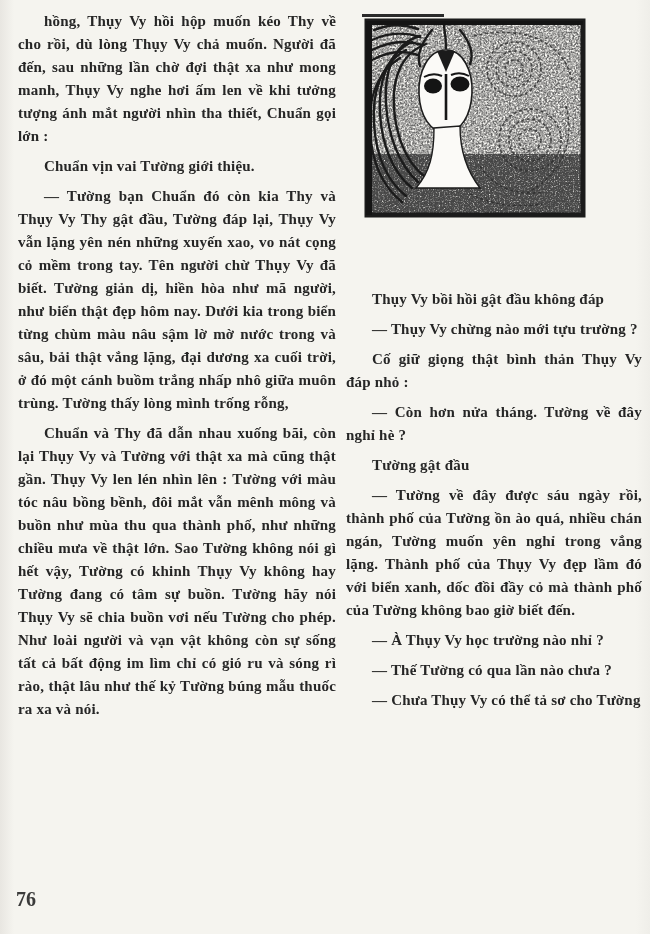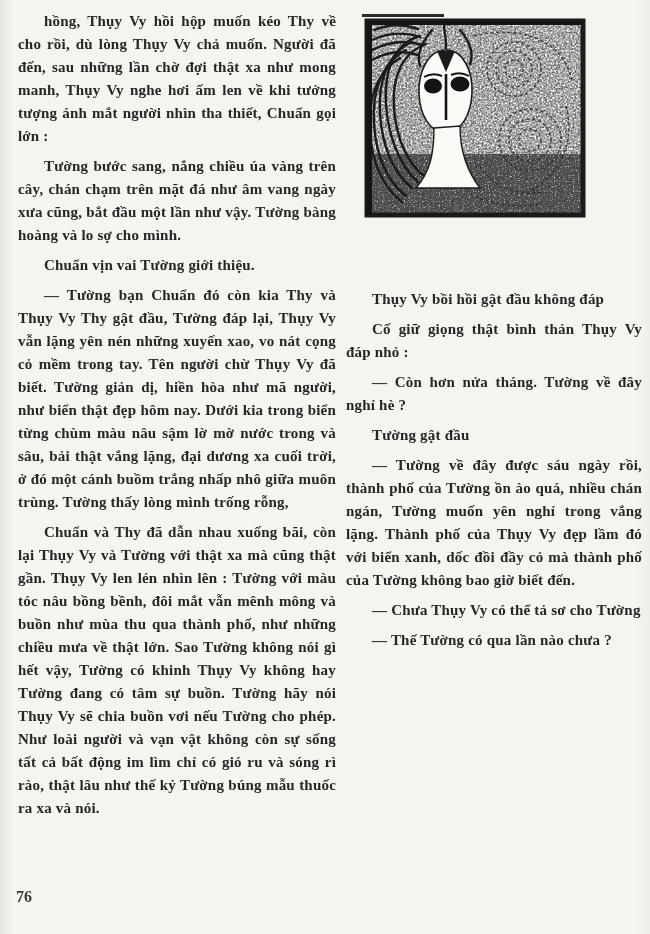--- a/index.html
+++ b/index.html
@@ -27,31 +27,30 @@
     text-align: justify;
   }
   .col-left  { left: 18px;  top: 10px;  width: 318px; }
   .col-right { left: 346px; top: 288px; width: 296px; }
   .illustration {
     position: absolute; left: 362px; top: 14px;
     width: 226px; height: 208px; margin: 0;
   }
   .page-number {
     position: absolute; left: 16px; top: 888px;
-    font-size: 16px; font-weight: bold; color: #3a3a3a;
+    font-size: 20px; font-weight: bold; color: #3a3a3a;
   }
 </style>
 </head>
 <body>
 
 <div class="page">
 
   <div class="col col-left">
     <p>hồng, Thụy Vy hồi hộp muốn kéo Thy về cho rồi, dù lòng Thụy Vy chả muốn. Người đã đến, sau những lần chờ đợi thật xa như mong manh, Thụy Vy nghe hơi ấm len về khi tưởng tượng ánh mắt người nhìn tha thiết, Chuẩn gọi lớn :</p>
-    <p>Tường bước sang, nắng chiều úa vàng trên cây, chán chạm trên mặt đá như âm vang ngày xưa cũng, bắt đầu một lần như vậy. Tường bàng hoàng và lo sợ cho mình.</p>
     <p>Chuẩn vịn vai Tường giới thiệu.</p>
     <p>— Tường bạn Chuẩn đó còn kia Thy và Thụy Vy Thy gật đầu, Tường đáp lại, Thụy Vy vẫn lặng yên nén những xuyến xao, vo nát cọng cỏ mềm trong tay. Tên người chừ Thụy Vy đã biết. Tường giản dị, hiền hòa như mã người, như biển thật đẹp hôm nay. Dưới kia trong biển từng chùm màu nâu sậm lờ mờ nước trong và sâu, bải thật vắng lặng, đại dương xa cuối trời, ở đó một cánh buồm trắng nhấp nhô giữa muôn trùng. Tường thấy lòng mình trống rỗng,</p>
     <p>Chuẩn và Thy đã dẫn nhau xuống bãi, còn lại Thụy Vy và Tường với thật xa mà cũng thật gần. Thụy Vy len lén nhìn lên : Tường với màu tóc nâu bồng bềnh, đôi mắt vẫn mênh mông và buồn như mùa thu qua thành phố, như những chiều mưa về thật lớn. Sao Tường không nói gì hết vậy, Tường có khinh Thụy Vy không hay Tường đang có tâm sự buồn. Tường hãy nói Thụy Vy sẽ chia buồn vơi nếu Tường cho phép. Như loài người và vạn vật không còn sự sống tất cả bất động im lìm chỉ có gió ru và sóng rì rào, thật lâu như thế kỷ Tường búng mẫu thuốc ra xa và nói.</p>
   </div>
 
   <figure class="illustration">
     <svg width="226" height="208" viewBox="0 0 226 208" xmlns="http://www.w3.org/2000/svg">
       <defs>
         <filter id="speckle" x="0%" y="0%" width="100%" height="100%">
           <feTurbulence type="fractalNoise" baseFrequency="0.55" numOctaves="2" seed="7"></feTurbulence>
@@ -113,23 +112,25 @@
       <path d="M72,114 C72,140 68,158 54,174 L118,174 C104,156 98,136 98,112 Z" fill="#fbfaf7" stroke="#1d1d1d" stroke-width="1.4"></path>
 
       <rect x="5" y="7" width="216" height="194" fill="none" stroke="#1b1b1b" stroke-width="5"></rect>
       <line x1="7" y1="7" x2="7" y2="201" stroke="#141414" stroke-width="6"></line>
       <line x1="5" y1="9" x2="221" y2="9" stroke="#141414" stroke-width="4"></line>
     </svg>
   </figure>
 
   <div class="col col-right">
     <p>Thụy Vy bồi hồi gật đầu không đáp</p>
+    <p>— Thụy Vy chừng nào mới tựu trường ?</p>
     <p>Cố giữ giọng thật bình thản Thụy Vy đáp nhỏ :</p>
     <p>— Còn hơn nửa tháng. Tường về đây nghỉ hè ?</p>
     <p>Tường gật đầu</p>
     <p>— Tường về đây được sáu ngày rồi, thành phố của Tường ồn ào quá, nhiều chán ngán, Tường muốn yên nghỉ trong vắng lặng. Thành phố của Thụy Vy đẹp lầm đó với biển xanh, dốc đồi đầy cỏ mà thành phố của Tường không bao giờ biết đến.</p>
+    <p>— À Thụy Vy học trường nào nhỉ ?</p>
+    <p>— Thế Tường có qua lần nào chưa ?</p>
     <p>— Chưa Thụy Vy có thể tả sơ cho Tường</p>
-    <p>— Thế Tường có qua lần nào chưa ?</p>
   </div>
 
   <div class="page-number">76</div>
 
 </div>
 
 </body></html>

